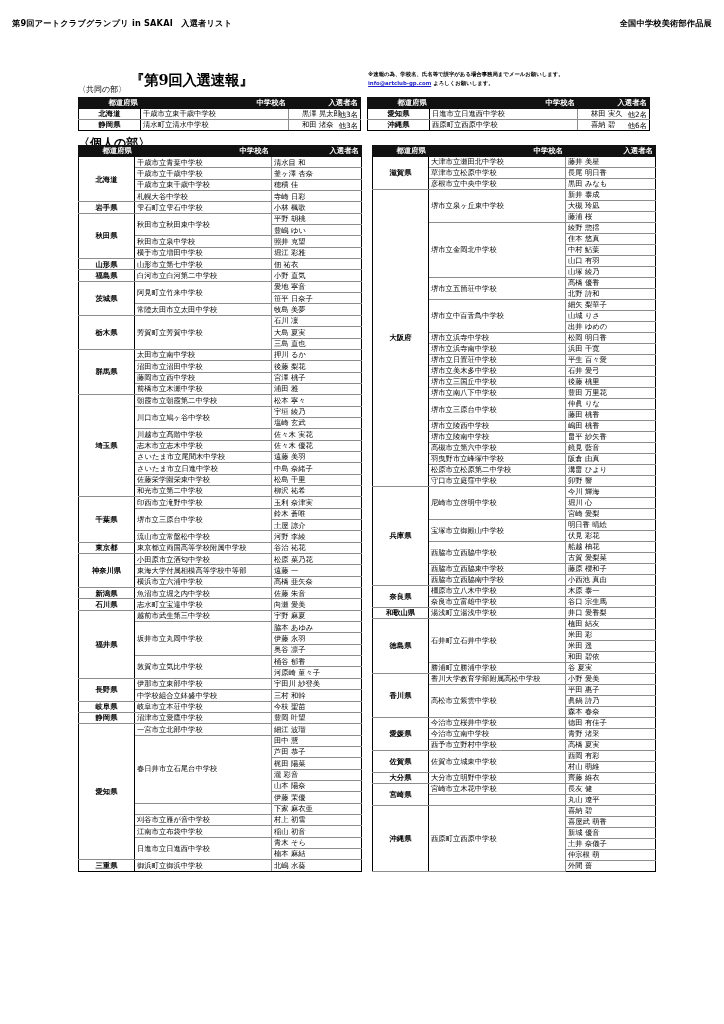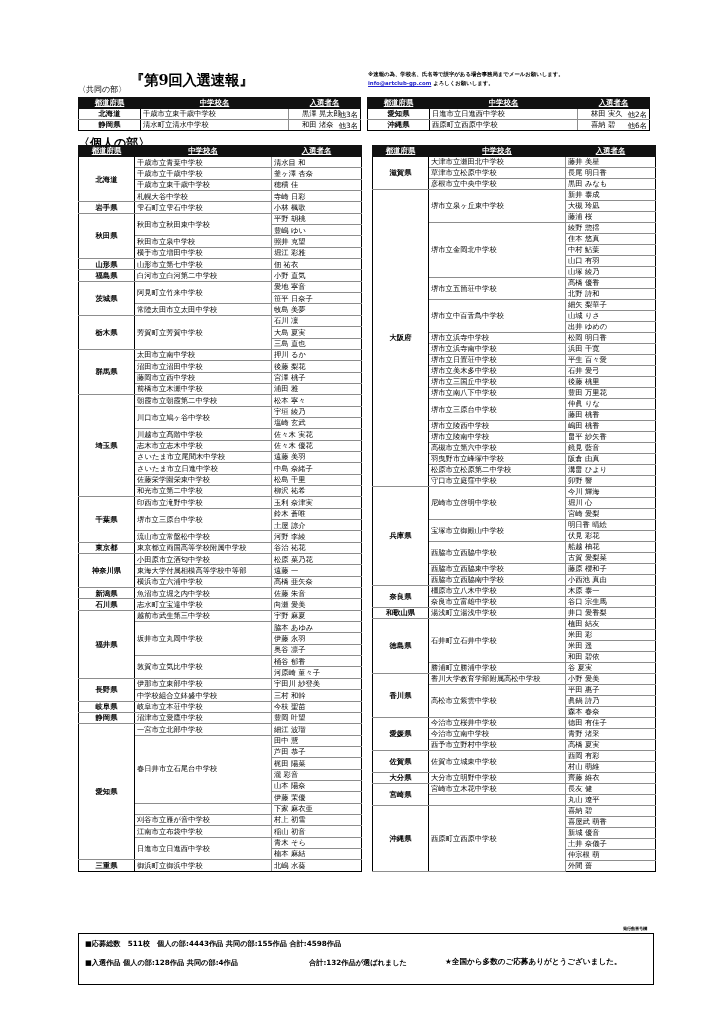--- a/index.html
+++ b/index.html
@@ -88,25 +88,24 @@
     line-height: 1;
     height: 11px;
     box-sizing: border-box;
     overflow: hidden;
     white-space: nowrap;
   }
   table.grid th {
     background: #111111;
     color: #ffffff;
     font-weight: bold;
-    text-align: center;
+    text-align: right;
     height: 11px;
     font-size: 7.4px;
     border: 0.5px solid #111111;
-    text-decoration: underline;
   }
   td.pref {
     text-align: center;
     font-weight: bold;
     border-left: 1.4px solid #000000 !important;
     border-right: 0.9px solid #000000 !important;
     margin-top: 21px;
   }
   td.school { text-align: left; }
   td.name   { text-align: left; border-right: 1.4px solid #000000 !important; }
@@ -186,20 +185,24 @@
     font-size: 4.2px;
     font-weight: bold;
     letter-spacing: -0.2px;
   }
 </style>
 </head>
 <body>
 
 <div class="page">
 
+  <div class="runhead">
+    <span>第9回アートクラブグランプリ in SAKAI　入選者リスト</span>
+    <span>全国中学校美術部作品展</span>
+  </div>
 
   <div class="titlewrap">
     <span class="sec-label">〈共同の部〉</span>
     <span class="main-title">『第9回入選速報』</span>
     <div class="notice">
       <div>※速報の為、学校名、氏名等で誤字がある場合事務局までメールお願いします。</div>
       <div>
         <span class="mail">info@artclub-gp.com</span>
         <span>よろしくお願いします。</span>
       </div>
@@ -795,21 +798,14 @@
           <tr class="">
             <td class="name">仲宗根 萌</td>
           </tr>
           <tr class="last-row">
             <td class="name">外間 薔</td>
           </tr>
         </tbody>
     </table>
   </div>
 
-  <div class="footer-box">
-    <span class="stamp">発行数番号欄</span>
-    <span class="foot-line l1">■応募総数　511校　個人の部:4443作品 共同の部:155作品 合計:4598作品</span>
-    <span class="foot-line l2">■入選作品 個人の部:128作品 共同の部:4作品</span>
-    <span class="foot-line l3">合計:132作品が選ばれました</span>
-    <span class="foot-line l4">★全国から多数のご応募ありがとうございました。</span>
-  </div>
 
 </div>
 
 </body></html>

